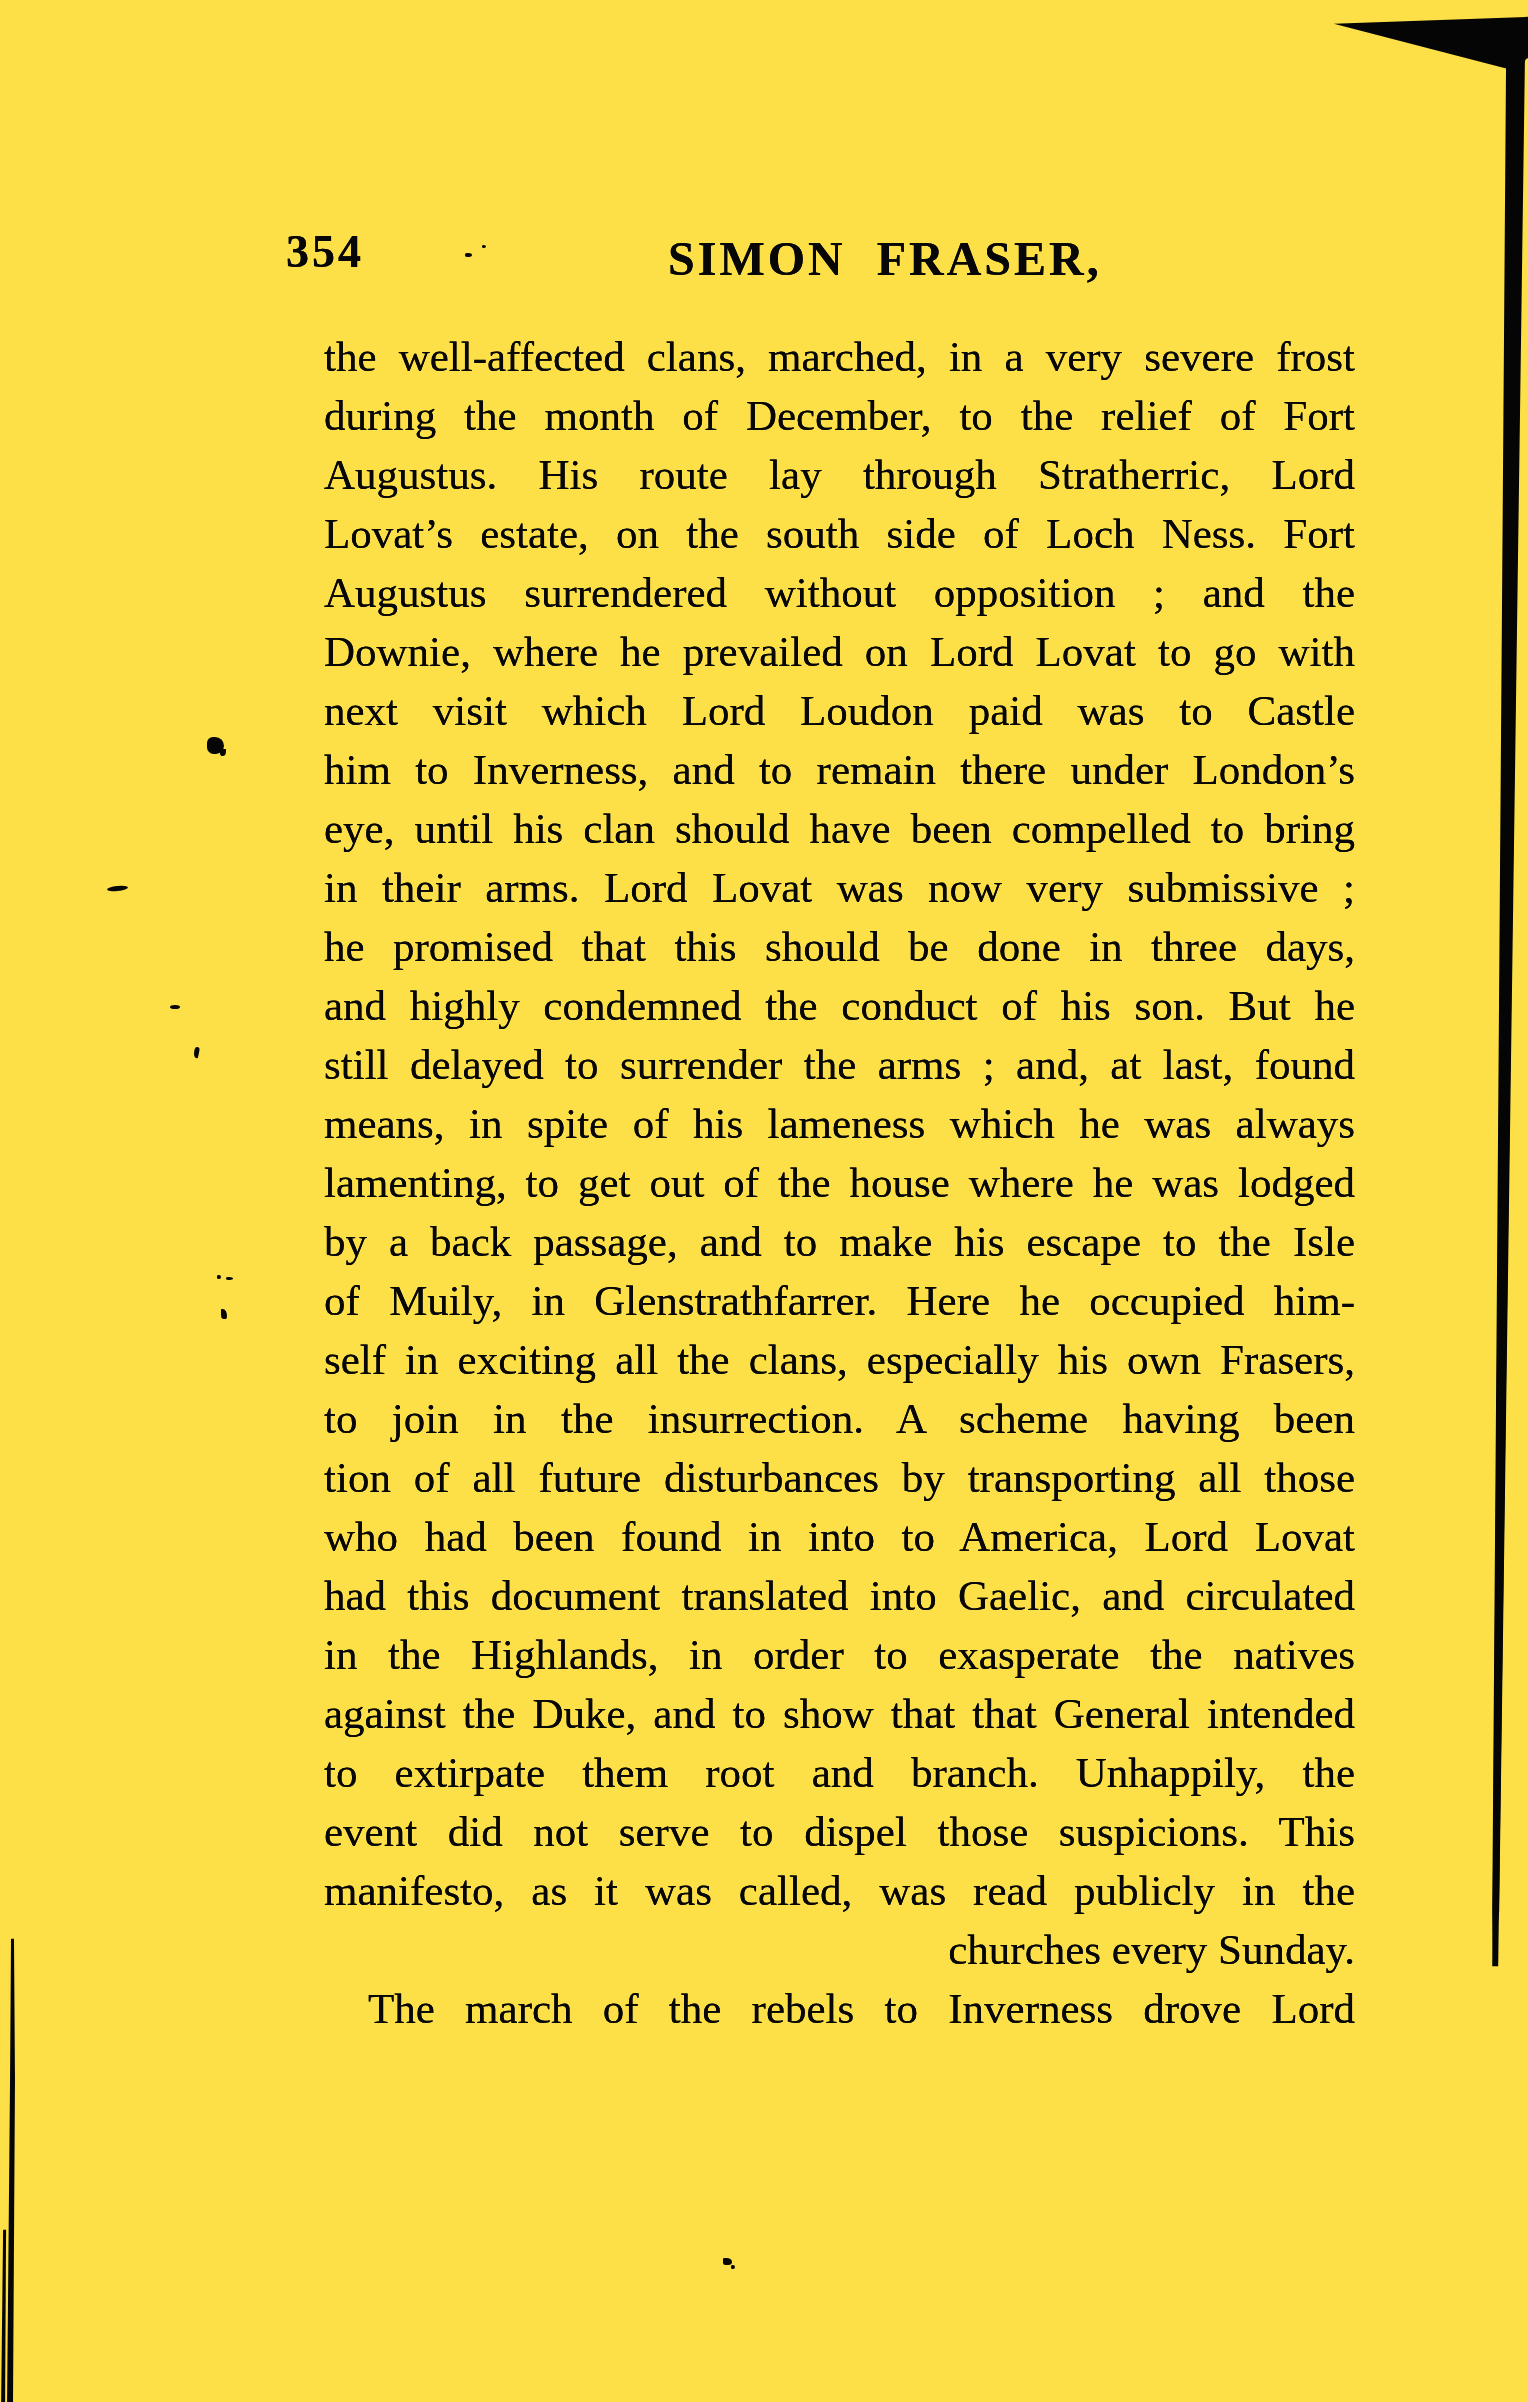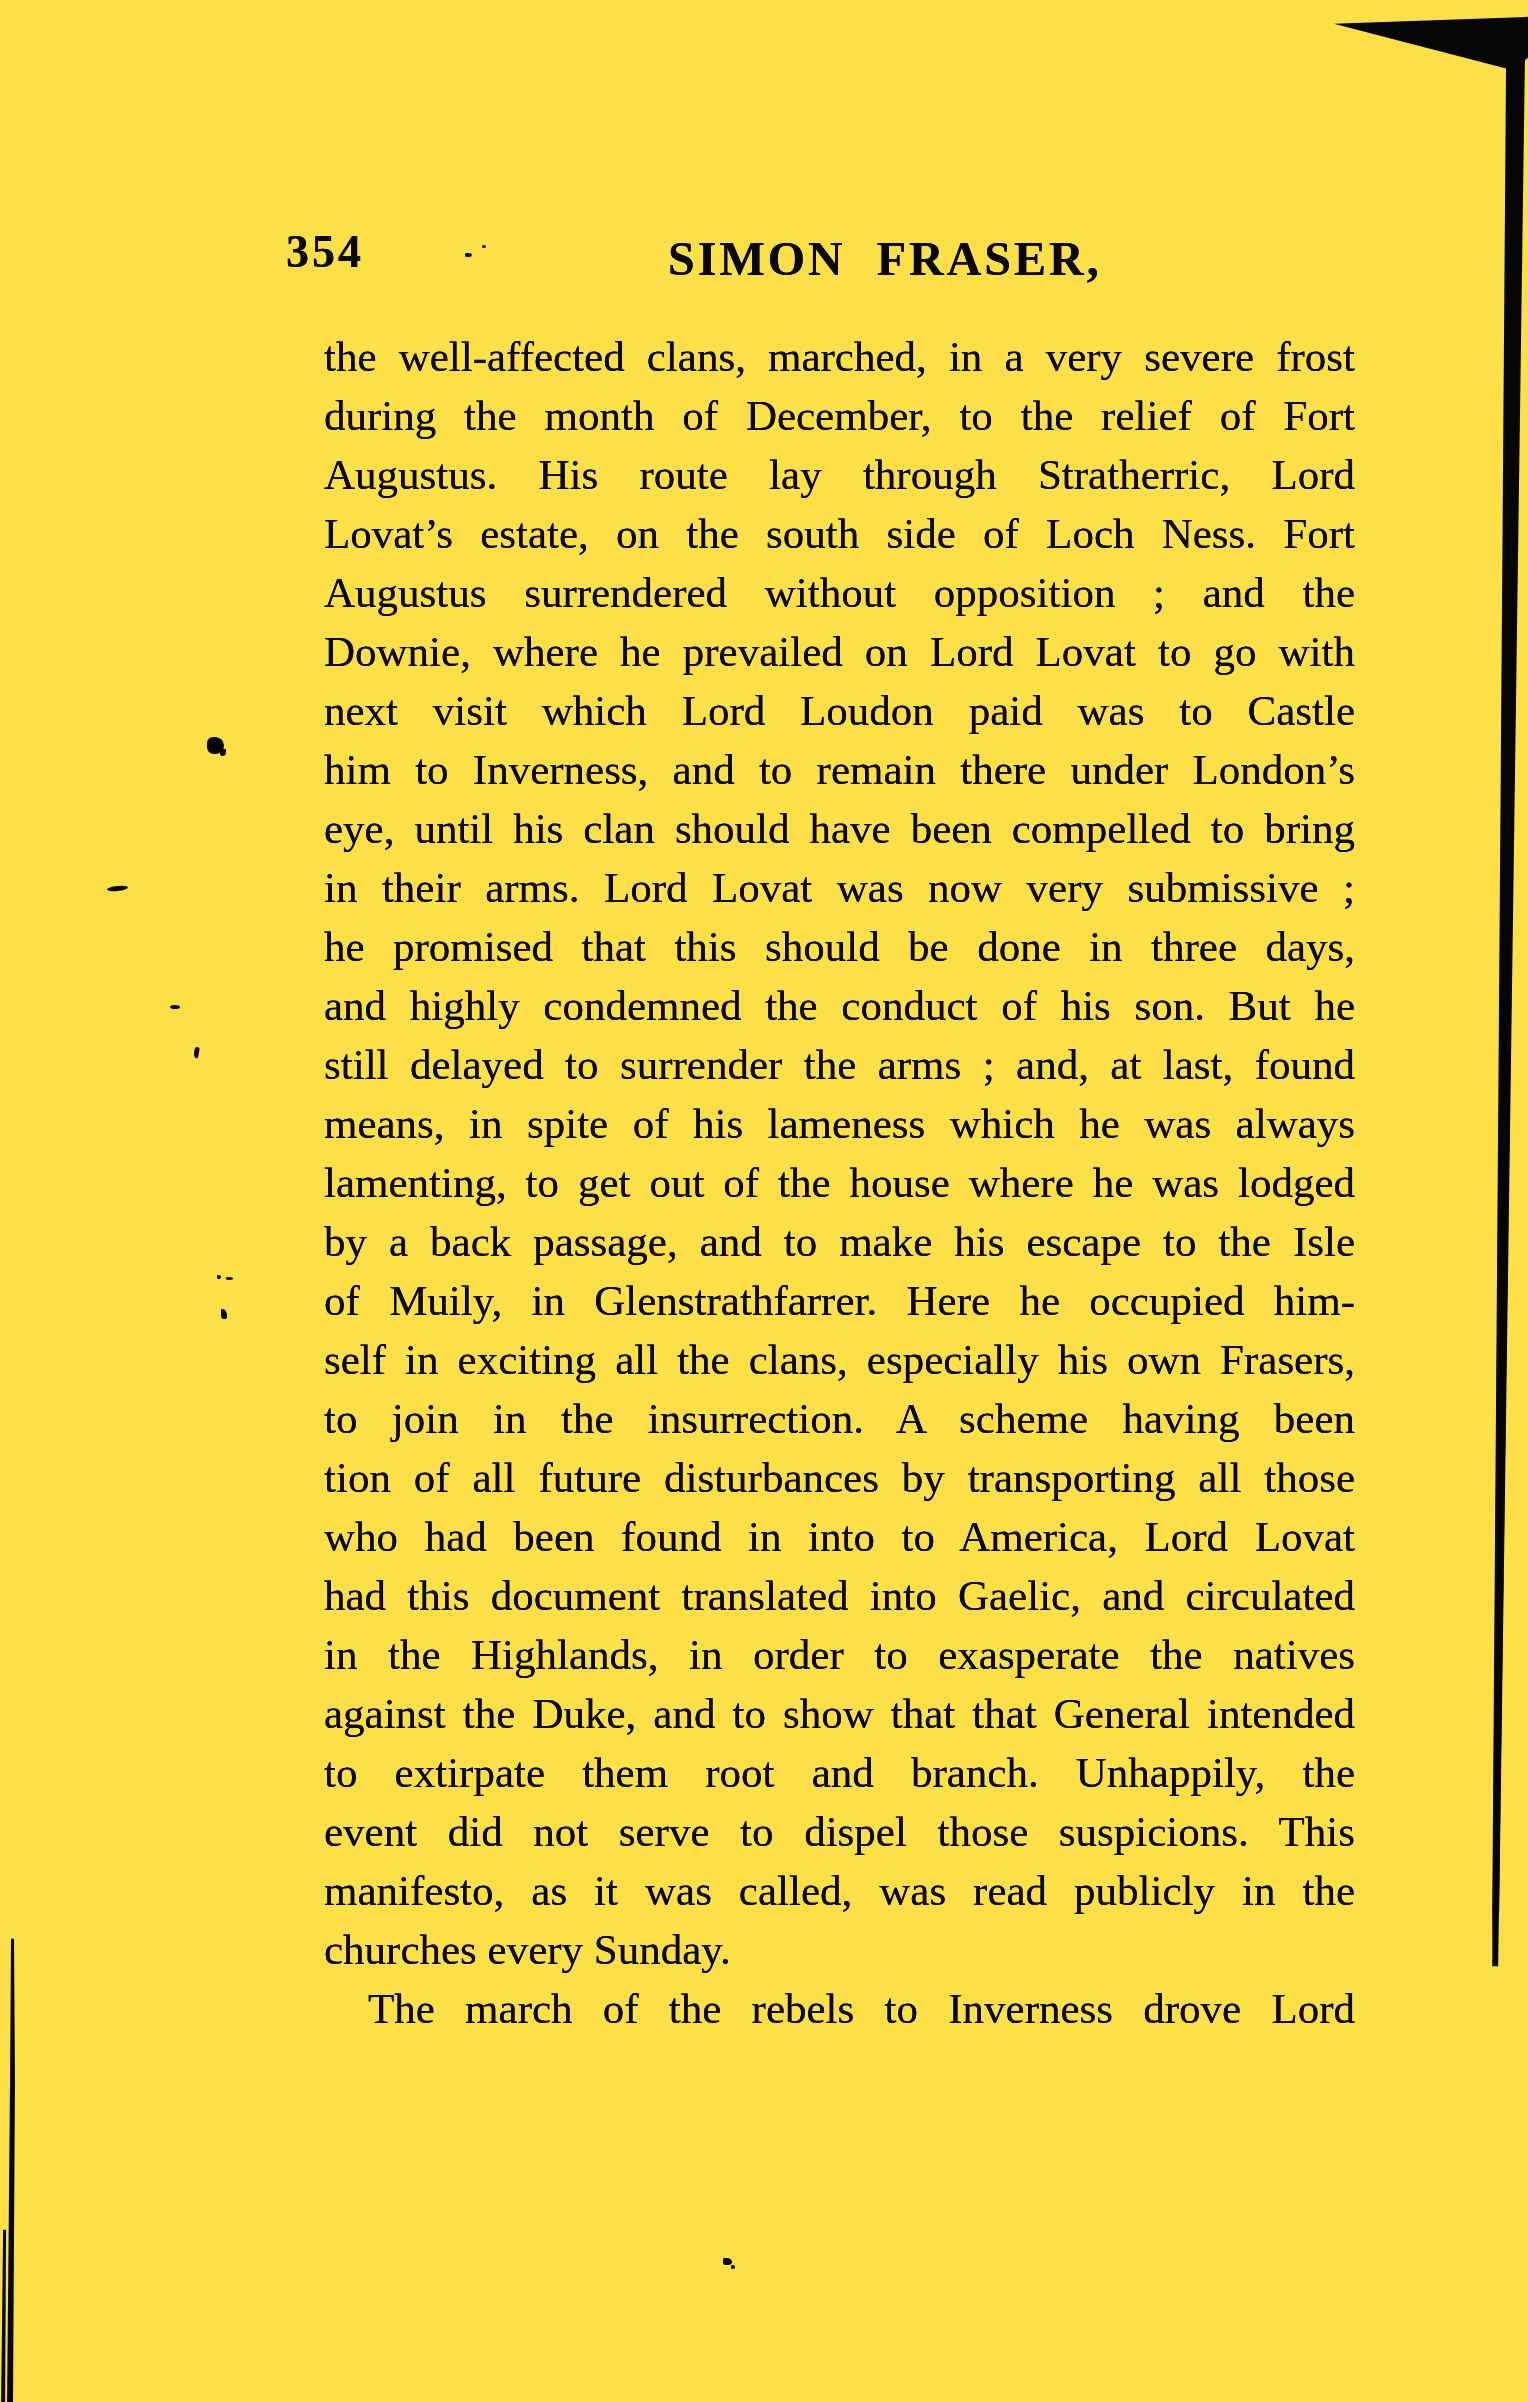--- a/index.html
+++ b/index.html
@@ -27,21 +27,21 @@
   }
   
   .body-text{
     position:absolute;left:293px;top:327px;width:1031px;
     font-size:43px;line-height:59px;
     text-shadow:0 0 0.5px currentColor;
     margin-left:31px;
   }
   .line{
     height:59px;white-space:nowrap;
-    text-align:left;
+    text-align:right;
   }
   .line.just{
     white-space:normal;
     text-align:justify;
     text-align-last:justify;
   }
   .line.indent{ text-indent:44px; }
   
   .artifacts{position:absolute;left:0;top:0;width:1529px;height:2403px;pointer-events:none;}
   .speck{position:absolute;background:#060606;border-radius:40% 60% 55% 45%;}

